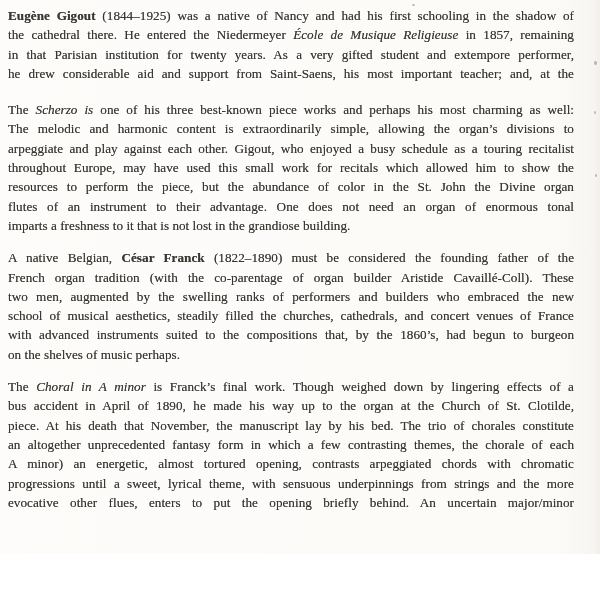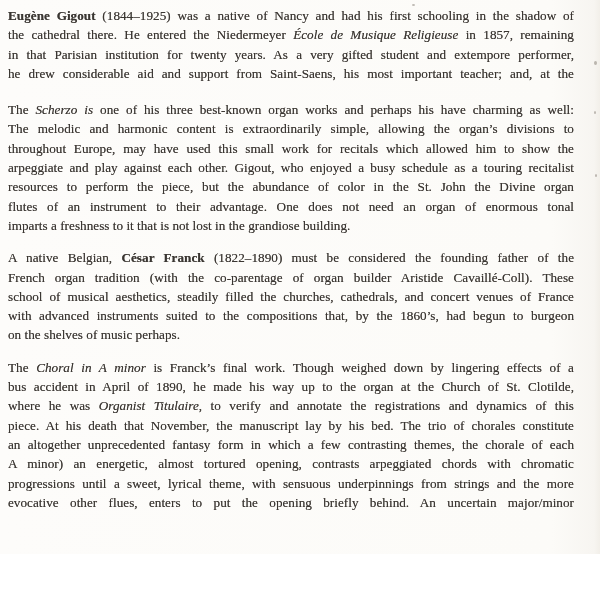--- a/index.html
+++ b/index.html
@@ -65,39 +65,39 @@
 
 <div class="page">
   <div class="text-block">
       <div class="para">
         <div class="line"><span class="seg-b">Eugène Gigout</span><span class=""> (1844–1925) was a native of Nancy and had his first schooling in the shadow of</span></div>
         <div class="line"><span class="">the cathedral there. He entered the Niedermeyer </span><span class="seg-i">École de Musique Religieuse</span><span class=""> in 1857, remaining</span></div>
         <div class="line"><span class="">in that Parisian institution for twenty years. As a very gifted student and extempore performer,</span></div>
         <div class="line"><span class="">he drew considerable aid and support from Saint-Saens, his most important teacher; and, at the</span></div>
       </div>
       <div class="para">
-        <div class="line"><span class="">The </span><span class="seg-i">Scherzo is</span><span class=""> one of his three best-known organ works and perhaps his have charming as well:</span></div>
+        <div class="line"><span class="">The </span><span class="seg-i">Scherzo is</span><span class=""> one of his three best-known piece works and perhaps his most charming as well:</span></div>
         <div class="line"><span class="">The melodic and harmonic content is extraordinarily simple, allowing the organ’s divisions to</span></div>
+        <div class="line"><span class="">arpeggiate and play against each other. Gigout, who enjoyed a busy schedule as a touring recitalist</span></div>
         <div class="line"><span class="">throughout Europe, may have used this small work for recitals which allowed him to show the</span></div>
-        <div class="line"><span class="">arpeggiate and play against each other. Gigout, who enjoyed a busy schedule as a touring recitalist</span></div>
         <div class="line"><span class="">resources to perform the piece, but the abundance of color in the St. John the Divine organ</span></div>
         <div class="line"><span class="">flutes of an instrument to their advantage. One does not need an organ of enormous tonal</span></div>
         <div class="line endline"><span class="">imparts a freshness to it that is not lost in the grandiose building.</span></div>
       </div>
       <div class="para">
         <div class="line"><span class="">A native Belgian, </span><span class="seg-b">César Franck</span><span class=""> (1822–1890) must be considered the founding father of the</span></div>
         <div class="line"><span class="">French organ tradition (with the co-parentage of organ builder Aristide Cavaillé-Coll). These</span></div>
+        <div class="line"><span class="">two men, augmented by the swelling ranks of performers and builders who embraced the new</span></div>
         <div class="line"><span class="">school of musical aesthetics, steadily filled the churches, cathedrals, and concert venues of France</span></div>
         <div class="line"><span class="">with advanced instruments suited to the compositions that, by the 1860’s, had begun to burgeon</span></div>
         <div class="line endline"><span class="">on the shelves of music perhaps.</span></div>
       </div>
       <div class="para">
         <div class="line"><span class="">The </span><span class="seg-i">Choral in A minor</span><span class=""> is Franck’s final work. Though weighed down by lingering effects of a</span></div>
         <div class="line"><span class="">bus accident in April of 1890, he made his way up to the organ at the Church of St. Clotilde,</span></div>
-        <div class="line"><span class="">where he was </span><span class="seg-i">Organist Titulaire</span><span class="">, to verify and annotate the registrations and dynamics of this</span></div>
         <div class="line"><span class="">piece. At his death that November, the manuscript lay by his bed. The trio of chorales constitute</span></div>
         <div class="line"><span class="">an altogether unprecedented fantasy form in which a few contrasting themes, the chorale of each</span></div>
         <div class="line"><span class="">A minor) an energetic, almost tortured opening, contrasts arpeggiated chords with chromatic</span></div>
         <div class="line"><span class="">progressions until a sweet, lyrical theme, with sensuous underpinnings from strings and the more</span></div>
         <div class="line"><span class="">evocative other flues, enters to put the opening briefly behind. An uncertain major/minor</span></div>
       </div>
     </div>
   <div class="page-num">6</div>
   <div class="speck speck1"></div>
   <div class="speck speck2"></div>

